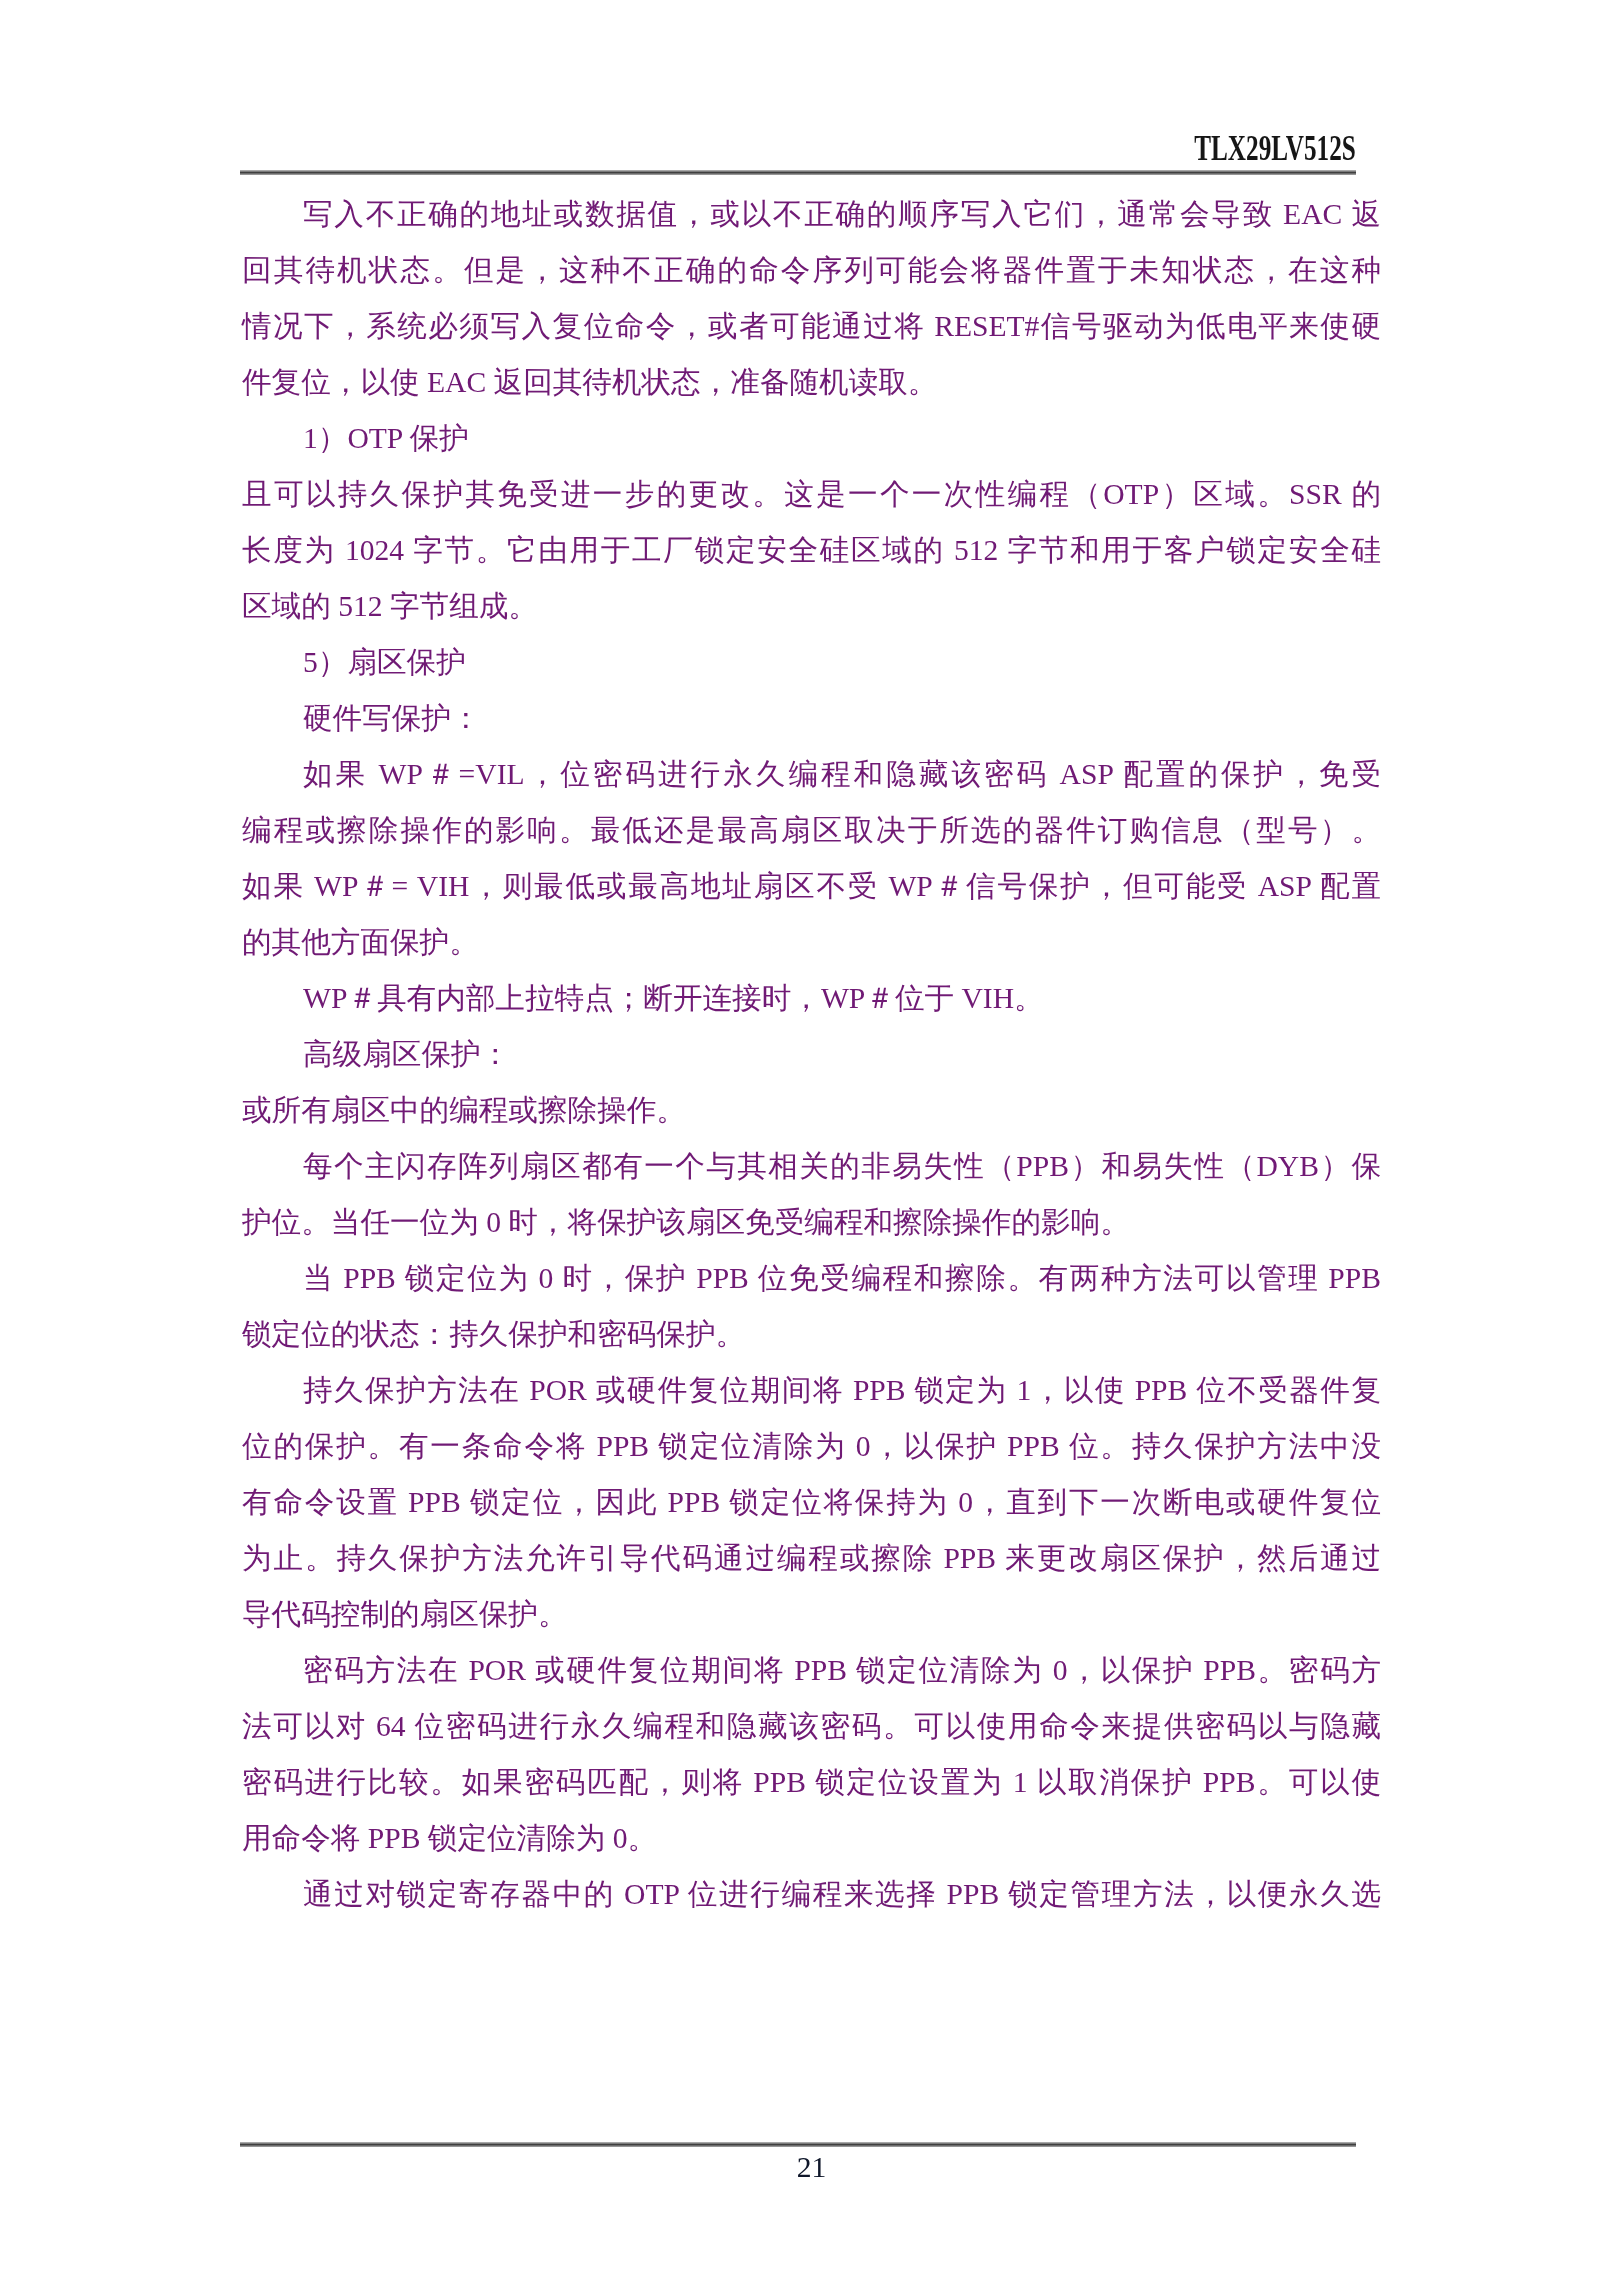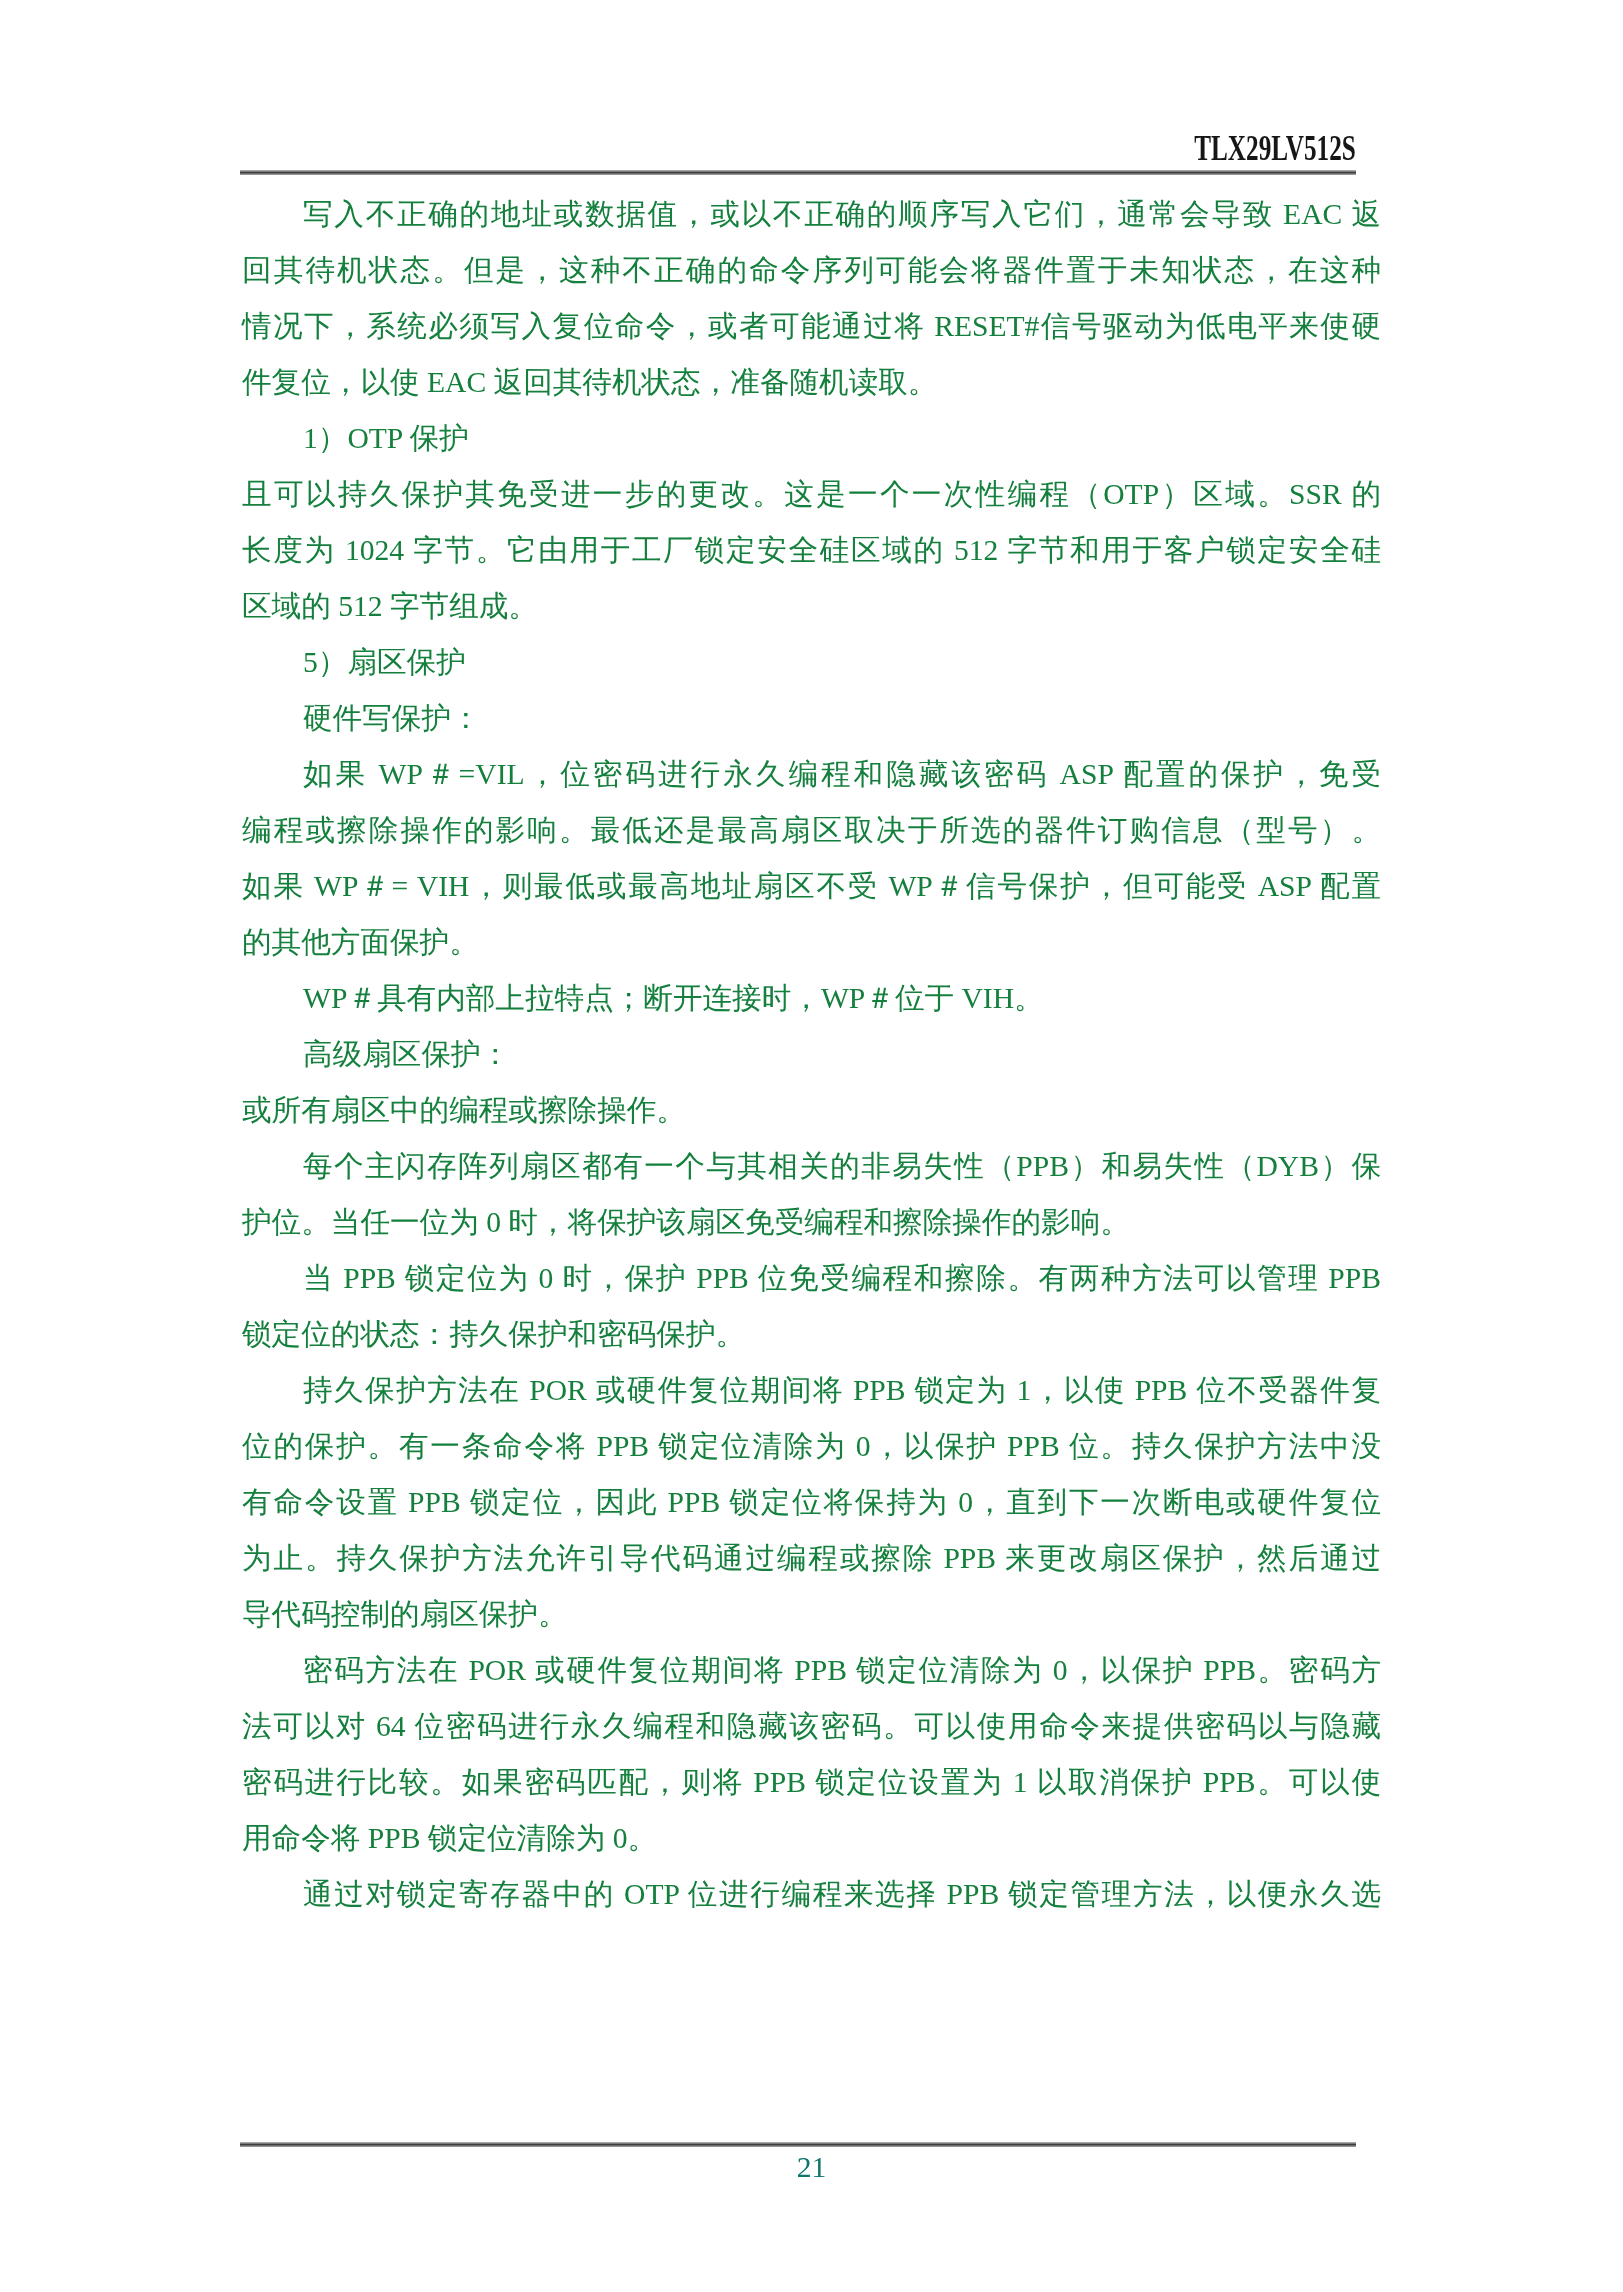--- a/index.html
+++ b/index.html
@@ -38,34 +38,34 @@
     top: 186px;
     left: 242px;
     width: 1139px;
   }
   .ln {
     height: 56px;
     line-height: 56px;
     font-size: 29.6px;
     text-align: left;
     white-space: normal;
-    color: #15803d;
+    color: #701a75;
   }
   .ln.ind { text-indent: 61px; }
   .ln.j { text-align: justify; text-align-last: justify; }
   .page-number {
     position: absolute;
     top: 2148px;
     left: 242px;
     width: 1139px;
     height: 39px;
     line-height: 39px;
     text-align: center;
     font-size: 29.6px;
-    color: #0f766e;
+    color: #0f172a;
   }
 </style>
 </head>
 <body>
 
 <div class="page">
 
   <div class="doc-code">TLX29LV512S</div>
   <div class="rule header-rule"></div>
 

